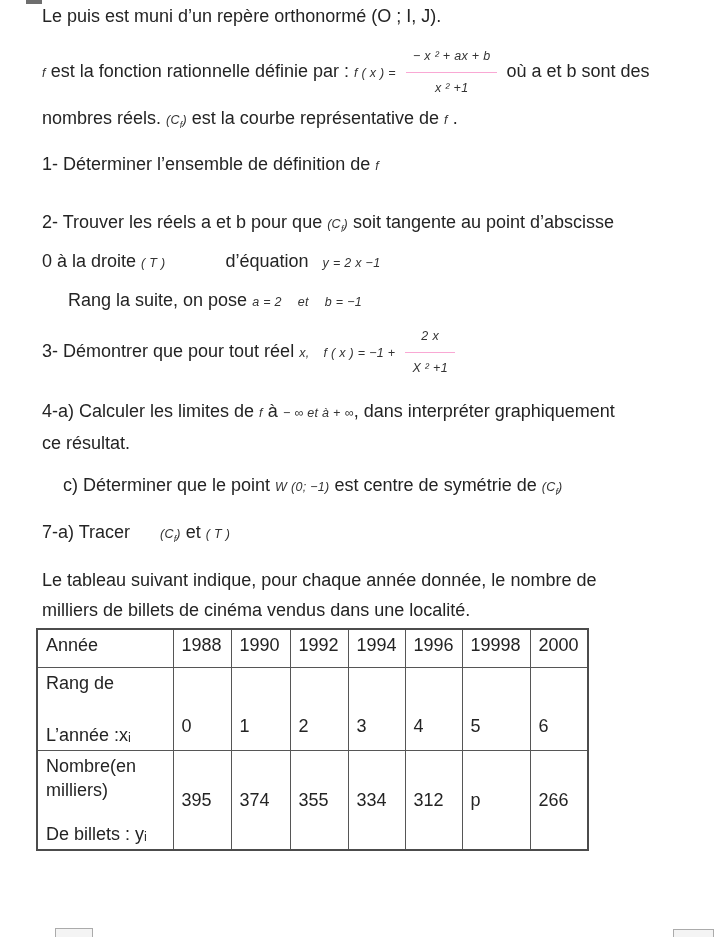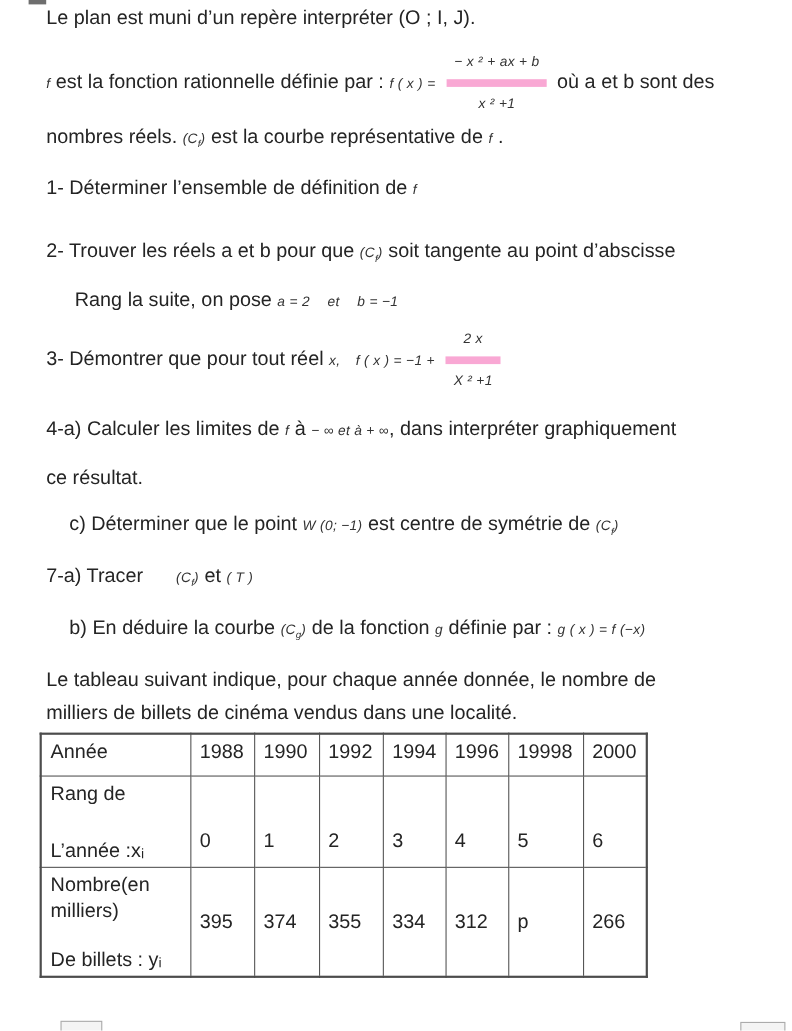--- a/index.html
+++ b/index.html
@@ -11,21 +11,21 @@
   .para{line-height:25px;white-space:nowrap;}
   .seg-t{font-size:18px;}
   .seg-m{font-style:italic;font-size:12.5px;color:#333333;letter-spacing:.3px;}
   .seg-sub{font-style:italic;font-size:9px;color:#333333;vertical-align:-4px;}
   .seg-bu{font-weight:700;font-size:18px;text-decoration:underline;}
   .gap{display:inline-block;height:1px;}
   .frac-wrap{display:inline-block;vertical-align:middle;}
   .frac-pre{font-style:italic;font-size:12.5px;letter-spacing:.3px;color:#333333;margin-right:6px;}
   .frac{display:inline-block;vertical-align:middle;text-align:center;
         font-style:italic;font-size:12.5px;letter-spacing:.3px;color:#333333;margin:2px 4px;}
-  .frac .num{display:block;padding:1px 7px 3px;border-bottom:7px solid #f9a8d4;}
+  .frac .num{display:block;padding:1px 7px 3px;border-bottom:1px solid #f9a8d4;}
   .frac .den{display:block;padding:3px 7px 1px;}
   
   .billets-table{border-collapse:collapse;table-layout:fixed;margin:5px 0 0 -6px;}
   .billets-table td{border:1px solid #565656;padding:3px 2px 3px 8px;
     font-size:18px;vertical-align:top;overflow:hidden;}
   .billets-table{border:2px solid #4c4c4c;}
   .billets-table tr.r1{height:38px;}
   .billets-table tr.r2{height:77px;}
   .billets-table tr.r3{height:96px;}
   .billets-table td.vb{vertical-align:bottom;padding-bottom:12px;}
@@ -37,32 +37,32 @@
   .artifact-br{position:absolute;left:673px;top:929px;width:39px;height:12px;background:#f4f4f4;border:1px solid #ababab;}
 </style>
 </head>
 <body>
 
 <div class="page">
   <div class="artifact-top"></div>
 
   <div class="doc">
     <div id="doc-top">
-        <div class="para" style="margin-top: 0px;"><span class="seg-t">Le plan est muni d’un repère interpréter (O ; I, J).</span></div>
+        <div class="para" style="margin-top: 0px;"><span class="seg-t">Le puis est muni d’un repère orthonormé (O ; I, J).</span></div>
         <div class="para" style="margin-top: 12px;"><span class="seg-m">f</span><span class="seg-t"> est la fonction rationnelle définie par :  </span><span class="frac-wrap"><span class="frac-pre">f ( x ) =</span><span class="frac"><span class="num">− x ² + ax + b</span><span class="den">x ² +1</span></span></span><span class="seg-t">  où a et b sont des</span></div>
         <div class="para" style="margin-top: 2px;"><span class="seg-t">nombres réels. </span><span class="seg-m">(C</span><span class="seg-sub">f</span><span class="seg-m">)</span><span class="seg-t">  est la courbe représentative de  </span><span class="seg-m">f</span><span class="seg-t"> .</span></div>
         <div class="para" style="margin-top: 14px;"><span class="seg-t">1- Déterminer l’ensemble de définition de  </span><span class="seg-m">f</span></div>
         <div class="para" style="margin-top: 31px;"><span class="seg-t">2- Trouver les réels a et b pour que </span><span class="seg-m">(C</span><span class="seg-sub">f</span><span class="seg-m">)</span><span class="seg-t">  soit tangente au point d’abscisse</span></div>
+        <div class="para" style="margin-top: 7px;"><span class="seg-t">0 à la droite </span><span class="seg-m">( T )</span><span class="gap" style="width: 60px;"></span><span class="seg-t">d’équation</span><span class="gap" style="width: 14px;"></span><span class="seg-m">y = 2 x −1</span></div>
         <div class="para" style="margin-top: 12px; padding-left: 26px;"><span class="seg-t">Rang la suite, on pose </span><span class="seg-m">a = 2</span><span class="gap" style="width: 16px;"></span><span class="seg-m">et</span><span class="gap" style="width: 16px;"></span><span class="seg-m">b = −1</span></div>
         <div class="para" style="margin-top: 6px;"><span class="seg-t">3- Démontrer que pour tout réel </span><span class="seg-m">x,</span><span class="gap" style="width: 14px;"></span><span class="frac-wrap"><span class="frac-pre">f ( x ) = −1 +</span><span class="frac"><span class="num">2 x</span><span class="den">X ² +1</span></span></span></div>
         <div class="para" style="margin-top: 15px;"><span class="seg-t">4-a) Calculer les limites de  </span><span class="seg-m">f</span><span class="seg-t"> à </span><span class="seg-m">− ∞ et à + ∞</span><span class="seg-t">, dans interpréter graphiquement</span></div>
-        <div class="para" style="margin-top: 18px;"><span class="seg-t">ce résultat.</span></div>
+        <div class="para" style="margin-top: 5px;"><span class="seg-t">ce résultat.</span></div>
         <div class="para" style="margin-top: 17px; padding-left: 21px;"><span class="seg-t">c) Déterminer que le point </span><span class="seg-m">W (0; −1)</span><span class="seg-t">  est centre de symétrie de </span><span class="seg-m">(C</span><span class="seg-sub">f</span><span class="seg-m">)</span></div>
         <div class="para" style="margin-top: 15px;"><span class="seg-t">7-a) Tracer</span><span class="gap" style="width: 30px;"></span><span class="seg-m">(C</span><span class="seg-sub">f</span><span class="seg-m">)</span><span class="seg-t"> et </span><span class="seg-m">( T )</span></div>
-        <div class="para" style="margin-top: 15px; padding-left: 21px;"><span class="seg-t">b) En déduire la courbe </span><span class="seg-m">(C</span><span class="seg-sub">g</span><span class="seg-m">)</span><span class="seg-t">  de la fonction  </span><span class="seg-m">g</span><span class="seg-t">  définie par : </span><span class="seg-m">g ( x ) = f (−x)</span></div>
         <div class="para" style="margin-top: 16px;"><span class="seg-t">Le tableau suivant indique, pour chaque année donnée, le nombre de</span></div>
         <div class="para" style="margin-top: 5px;"><span class="seg-t">milliers de billets de cinéma vendus dans une localité.</span></div>
       </div>
 
     <table class="billets-table">
       <colgroup>
         <col style="width:136px">
           <col style="width:58px">
           <col style="width:59px">
           <col style="width:58px">

